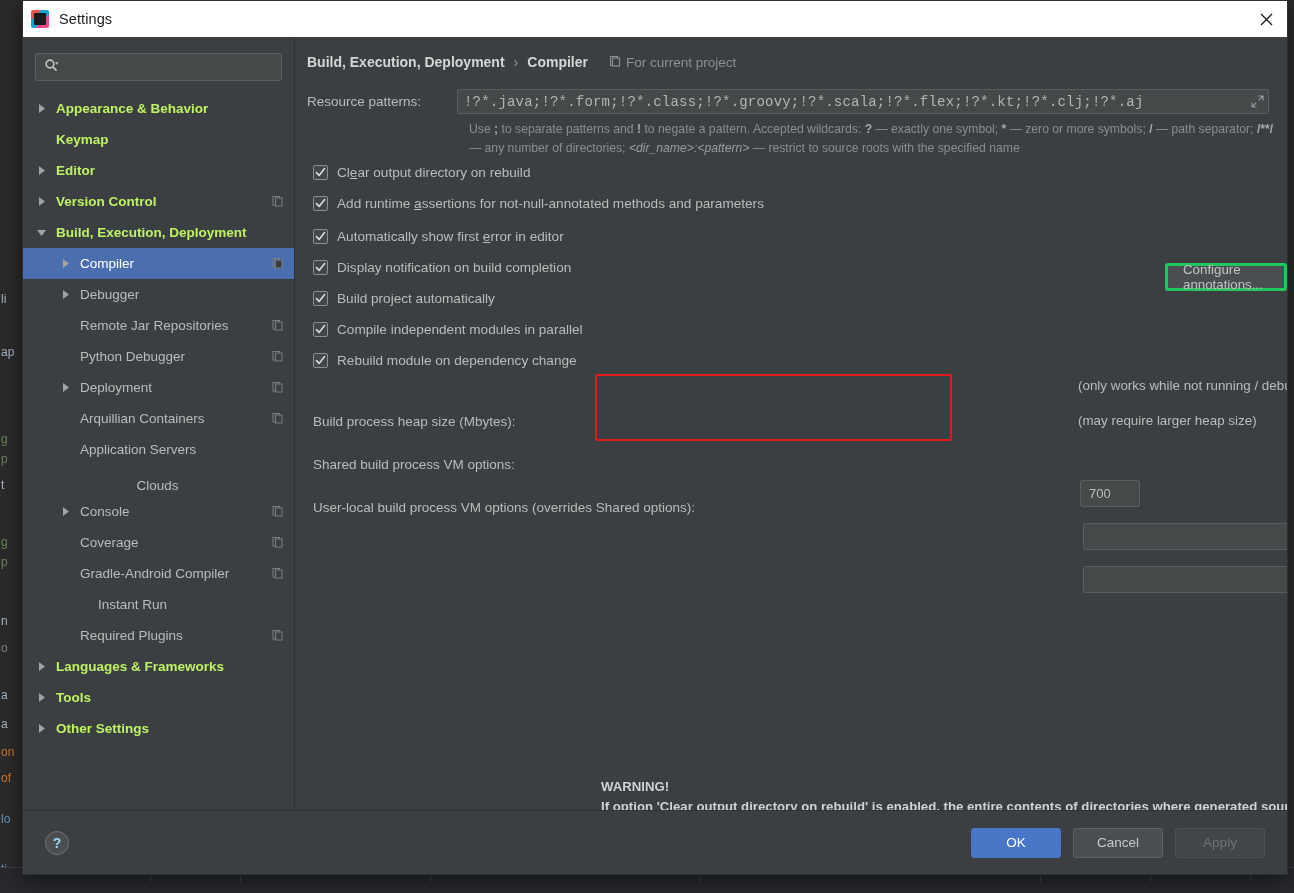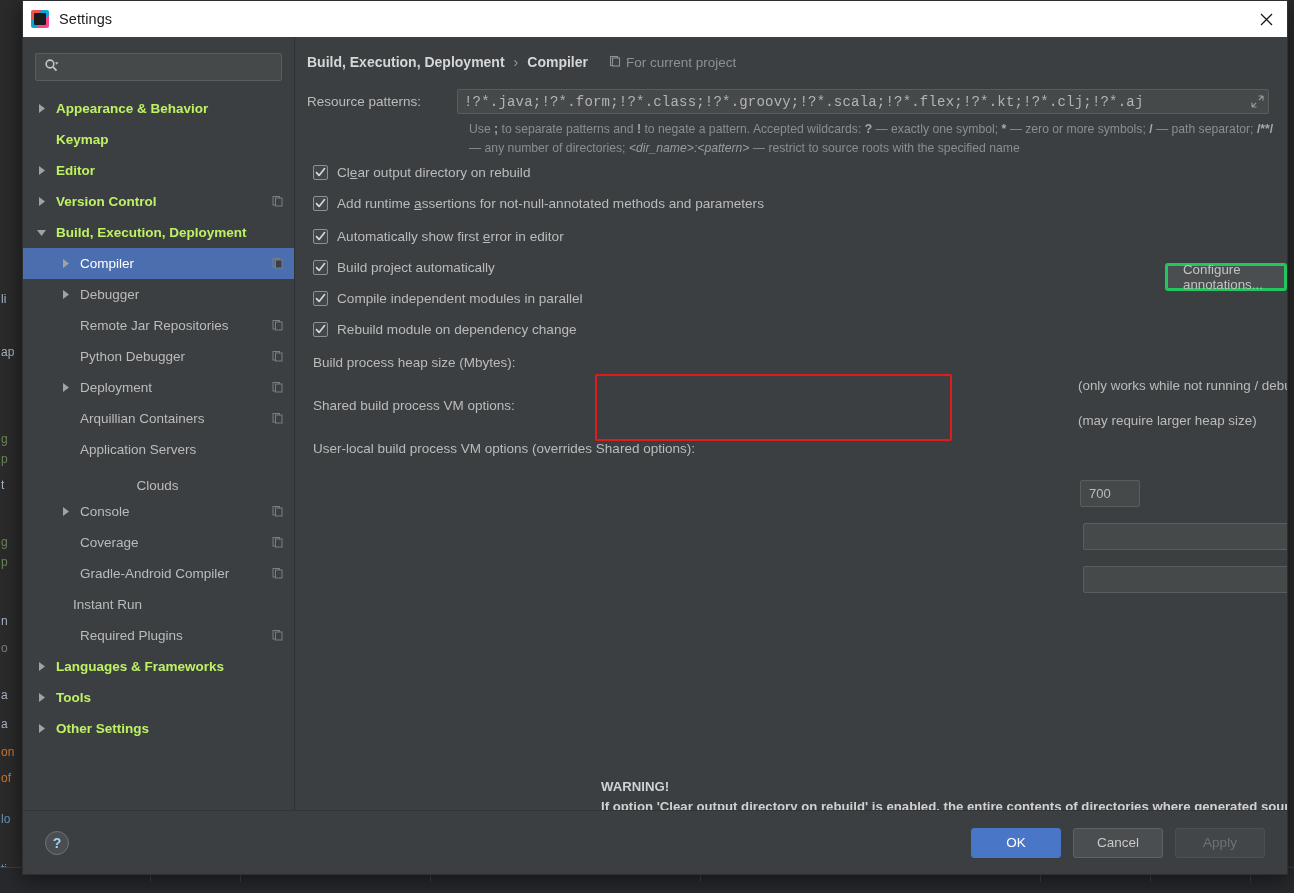--- a/index.html
+++ b/index.html
@@ -174,21 +174,21 @@
   }
 
   #redbox {
     position: absolute; left: 300px; top: 337px;
     width: 357px; height: 67px;
     border: 2px solid #e01b1b; border-radius: 2px;
     pointer-events: none;
   }
 
   
-  .field-row { height: 43px; display: flex; align-items: flex-start; margin-left: 6px; }
+  .field-row { height: 43px; display: flex; align-items: flex-end; margin-left: 6px; }
   .field-label { font-size: 13.5px; color: #bbbbbb; white-space: nowrap; }
   .text-field {
     background: #45494a; border: 1px solid #5a5d5e; border-radius: 2px;
     height: 27px; color: #bdbdbd; font-size: 13px;
     font-family: "Liberation Sans", sans-serif;
     padding: 0 8px; outline: none;
   }
   #heap-field { position: absolute; left: 785px; top: 443px; width: 60px; }
   #shared-vm-field { position: absolute; left: 788px; top: 486px; width: 480px; }
   #local-vm-field { position: absolute; left: 788px; top: 529px; width: 480px; }
@@ -448,21 +448,21 @@
           <div class="tree-row" style="padding-left: 36px;">
             <span class="tree-arrow">
               <svg width="13" height="13" style="visibility:hidden"></svg>
             </span>
             <span class="tree-label" style="margin-left: 8px;">Gradle-Android Compiler</span>
             <span class="scope-icon"><svg width="12" height="12" viewBox="0 0 12 12" aria-hidden="true">
                 <rect x="1" y="1.5" width="6.5" height="8.5" stroke="#7b7e81" stroke-width="1" fill="none"></rect>
                 <rect x="3.5" y="3" width="6.5" height="8" stroke="#7b7e81" stroke-width="1" fill="#3c3f41"></rect>
               </svg></span>
           </div>
-          <div class="tree-row" style="padding-left: 29px;">
+          <div class="tree-row" style="padding-left: 54px;">
             <span class="tree-arrow">
               <svg width="13" height="13" style="visibility:hidden"></svg>
             </span>
             <span class="tree-label" style="margin-left: 8px;">Instant Run</span>
             <span class="scope-icon hidden"><svg width="12" height="12" viewBox="0 0 12 12" aria-hidden="true">
                 <rect x="1" y="1.5" width="6.5" height="8.5" stroke="#7b7e81" stroke-width="1" fill="none"></rect>
                 <rect x="3.5" y="3" width="6.5" height="8" stroke="#7b7e81" stroke-width="1" fill="#3c3f41"></rect>
               </svg></span>
           </div>
           <div class="tree-row" style="padding-left: 36px;">
@@ -570,20 +570,28 @@
               </svg>
             </span>
             <span class="cb-label">Automatically show first <u>e</u>rror in editor</span>
           </div>
           <div class="cb-row">
             <span class="cb">
               <svg width="11" height="11" viewBox="0 0 11 11" aria-hidden="true">
                 <path d="M1.5 5.6 L4.1 8.4 L9.6 1.6" stroke="#d9dbdd" stroke-width="1.6" fill="none" stroke-linecap="round" stroke-linejoin="round"></path>
               </svg>
             </span>
+            <span class="cb-label">Display notification on build completion</span>
+          </div>
+          <div class="cb-row">
+            <span class="cb">
+              <svg width="11" height="11" viewBox="0 0 11 11" aria-hidden="true">
+                <path d="M1.5 5.6 L4.1 8.4 L9.6 1.6" stroke="#d9dbdd" stroke-width="1.6" fill="none" stroke-linecap="round" stroke-linejoin="round"></path>
+              </svg>
+            </span>
             <span class="cb-label">Build project automatically</span>
           </div>
           <div class="cb-row">
             <span class="cb">
               <svg width="11" height="11" viewBox="0 0 11 11" aria-hidden="true">
                 <path d="M1.5 5.6 L4.1 8.4 L9.6 1.6" stroke="#d9dbdd" stroke-width="1.6" fill="none" stroke-linecap="round" stroke-linejoin="round"></path>
               </svg>
             </span>
             <span class="cb-label">Compile independent modules in parallel</span>
           </div>

